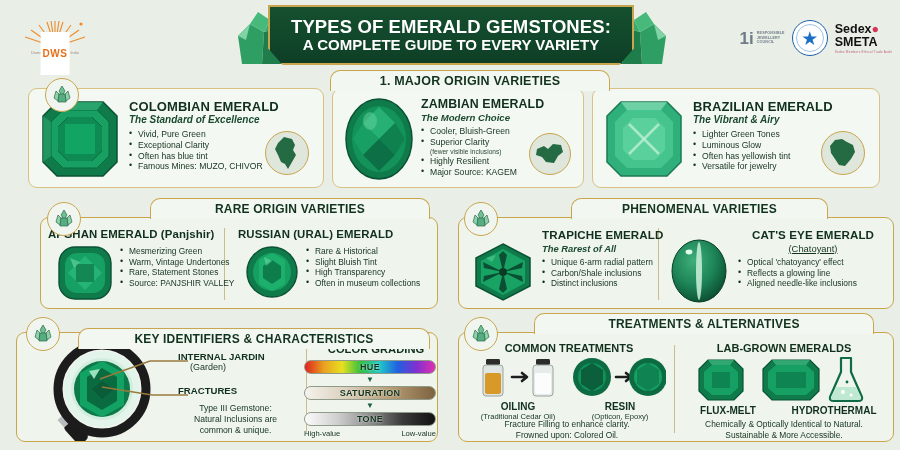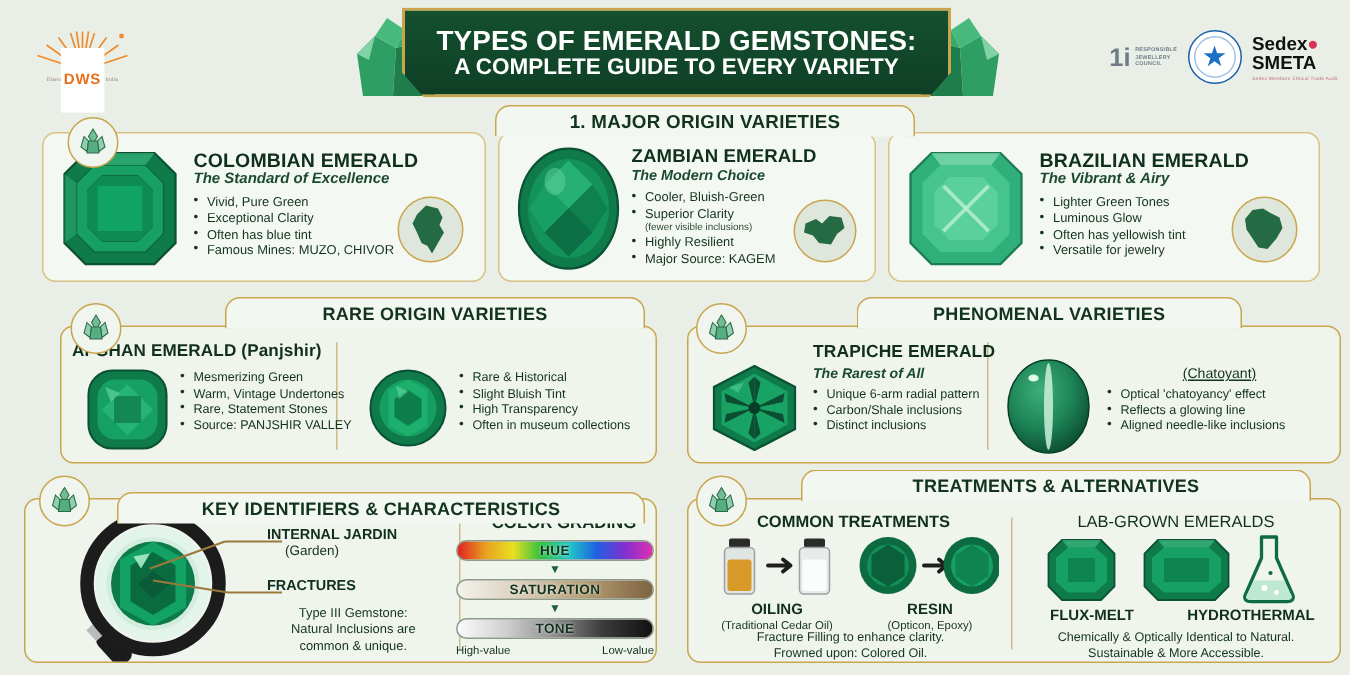--- a/index.html
+++ b/index.html
@@ -276,20 +276,21 @@
       <rect x="20" y="20" width="18" height="18" fill="#0d7a4b" opacity=".75"></rect>
       <polygon points="14,14 24,18 18,24" fill="#6fd9a6" opacity=".6"></polygon>
     </svg>
     <ul class="bul" style="position:absolute;left:120px;top:48px;font-size:8.4px;">
       <li>Mesmerizing Green</li>
       <li>Warm, Vintage Undertones</li>
       <li>Rare, Statement Stones</li>
       <li>Source: PANJSHIR VALLEY</li>
     </ul>
 
+    <h4 class="title" style="position:absolute;left:238px;top:30px;font-size:11.4px;">RUSSIAN (URAL) EMERALD</h4>
     <svg style="position:absolute;left:244px;top:46px;" width="56" height="56" viewBox="0 0 56 56">
       <circle cx="28" cy="28" r="25" fill="#0f7a4a" stroke="#0a5233" stroke-width="1.4"></circle>
       <circle cx="28" cy="28" r="19" fill="#15a062"></circle>
       <polygon points="28,9 41,16 41,40 28,47 15,40 15,16" fill="#1fb370" opacity=".85"></polygon>
       <polygon points="28,16 37,22 37,34 28,40 19,34 19,22" fill="#0d7d4c"></polygon>
       <polygon points="20,13 28,17 22,22" fill="#6ddba3" opacity=".55"></polygon>
     </svg>
     <ul class="bul" style="position:absolute;left:306px;top:48px;font-size:8.4px;">
       <li>Rare &amp; Historical</li>
       <li>Slight Bluish Tint</li>
@@ -342,20 +343,21 @@
         <radialGradient id="ce" cx="40%" cy="33%" r="72%">
           <stop offset="0%" stop-color="#3fae79"></stop>
             <stop offset="55%" stop-color="#1d8457"></stop>
             <stop offset="100%" stop-color="#0a4b2e"></stop>
         </radialGradient>
       </defs>
       <ellipse cx="31" cy="33" rx="27" ry="31" fill="url(#ce)" stroke="#083d25" stroke-width="1"></ellipse>
       <ellipse cx="31" cy="33" rx="3" ry="29" fill="#cdf0dd" opacity=".85"></ellipse>
       <ellipse cx="21" cy="14" rx="3.4" ry="2.4" fill="#eafff3" opacity=".95"></ellipse>
     </svg>
+    <h4 class="title" style="position:absolute;left:286px;top:30px;font-size:11.6px;text-align:center;width:150px;">CAT'S EYE EMERALD</h4>
     <div style="position:absolute;left:286px;top:45px;font-size:9.4px;text-align:center;width:150px;color:#14331f;text-decoration:underline;">(Chatoyant)</div>
     <ul class="bul" style="position:absolute;left:286px;top:59px;font-size:8.4px;">
       <li>Optical 'chatoyancy' effect</li>
       <li>Reflects a glowing line</li>
       <li>Aligned needle-like inclusions</li>
     </ul>
   </div>
 
   <div class="sect" style="left:0;top:313px;width:445px;height:135px;">
     <div class="tab" style="left:78px;top:0;width:352px;font-size:12px;margin-top:15px;">KEY IDENTIFIERS &amp; CHARACTERISTICS</div>
@@ -468,21 +470,21 @@
     </div>
     <div style="position:absolute;left:118px;top:88px;width:100px;text-align:center;">
       <div style="font-size:10px;font-weight:bold;color:#10301d;">RESIN</div>
       <div style="font-size:7.6px;color:#14331f;">(Opticon, Epoxy)</div>
     </div>
     <div class="ctxt" style="position:absolute;left:12px;top:106px;width:206px;font-size:8.4px;line-height:1.3;">
       <div>Fracture Filling to enhance clarity.</div>
       <div>Frowned upon: Colored Oil.</div>
     </div>
 
-    <div style="position:absolute;left:228px;top:29px;width:208px;text-align:center;font-size:11px;font-weight:normal;color:#10301d;">LAB-GROWN EMERALDS</div>
+    <div style="position:absolute;left:228px;top:29px;width:208px;text-align:center;font-size:11px;font-weight:bold;color:#10301d;">LAB-GROWN EMERALDS</div>
 
     <svg style="position:absolute;left:244px;top:44px;" width="50" height="46" viewBox="0 0 50 46">
       <polygon points="12,3 38,3 47,12 47,34 38,43 12,43 3,34 3,12" fill="#0f7a4a" stroke="#0a5233" stroke-width="1.2"></polygon>
       <polygon points="16,8 34,8 42,15 42,31 34,38 16,38 8,31 8,15" fill="#16a063"></polygon>
       <rect x="16" y="15" width="18" height="16" fill="#0d8452"></rect>
       <polygon points="12,3 16,8 34,8 38,3" fill="#48c68d" opacity=".6"></polygon>
     </svg>
     <svg style="position:absolute;left:308px;top:44px;" width="62" height="46" viewBox="0 0 62 46">
       <polygon points="12,3 50,3 59,12 59,34 50,43 12,43 3,34 3,12" fill="#0f7a4a" stroke="#0a5233" stroke-width="1.2"></polygon>
       <polygon points="16,8 46,8 54,15 54,31 46,38 16,38 8,31 8,15" fill="#16a063"></polygon>

